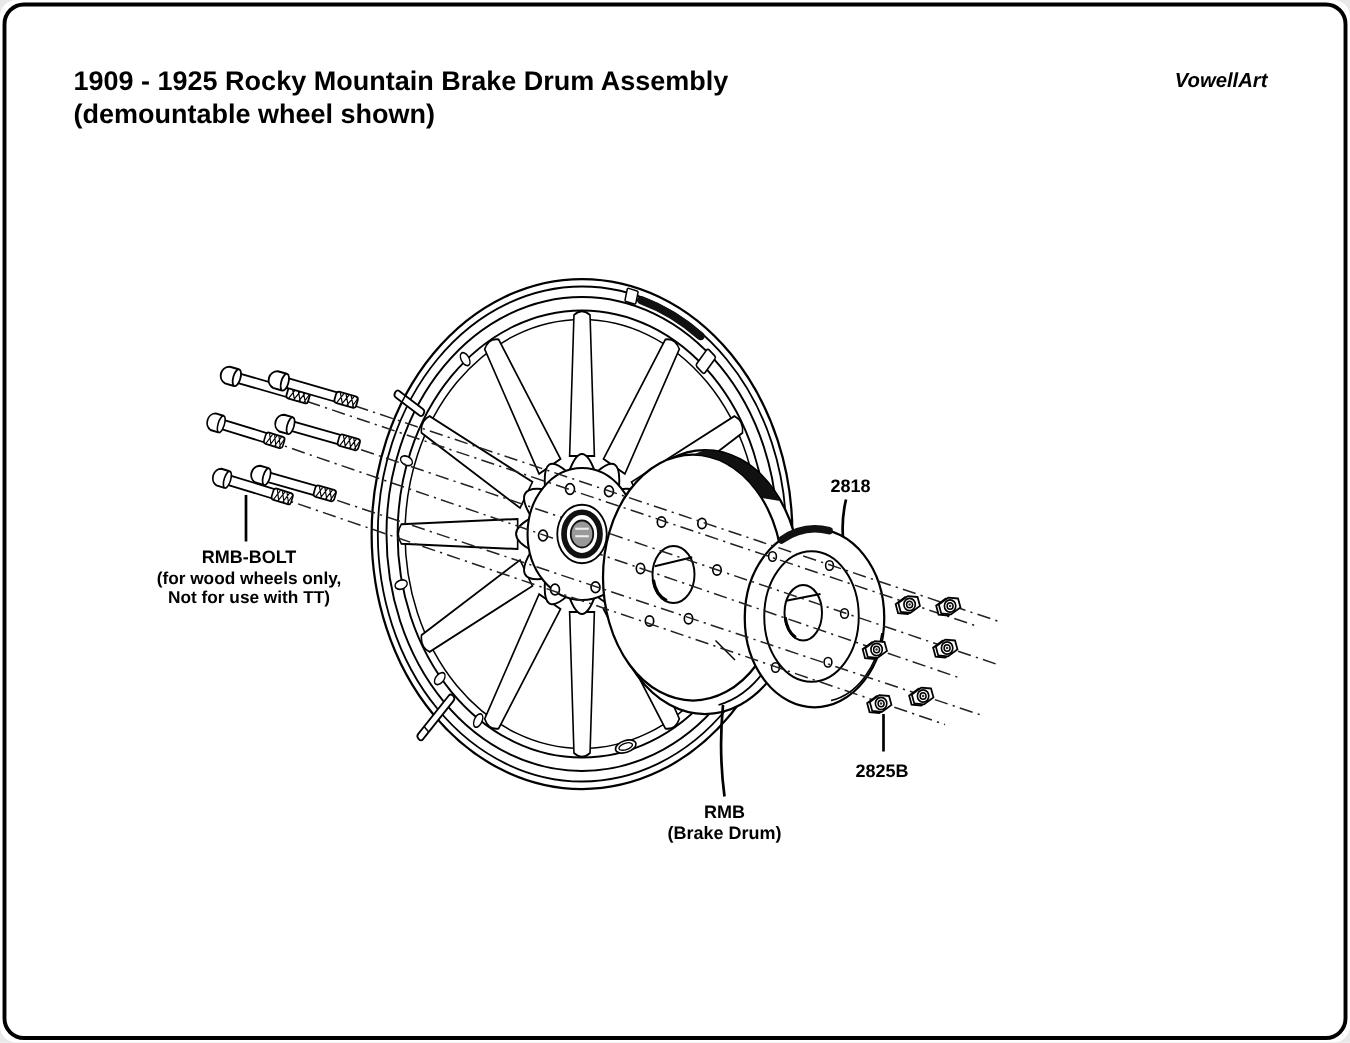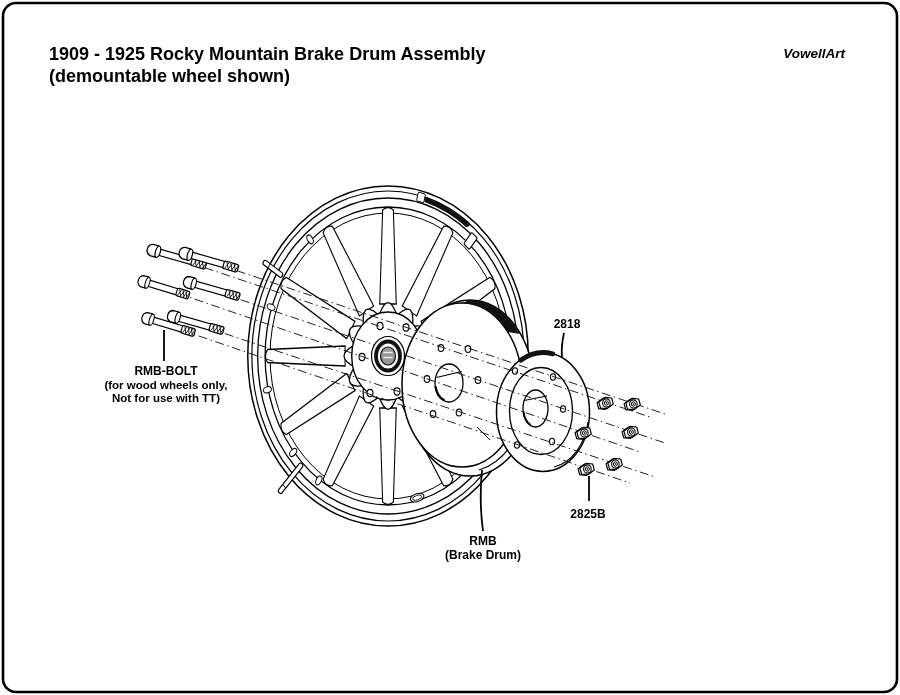--- a/index.html
+++ b/index.html
@@ -1,17 +1,17 @@
 <!DOCTYPE html>
 <html><head>
 <meta charset="utf-8">
 <style>
   html,body{margin:0;padding:0;background:#e8e8e8;}
   .page{position:relative;width:900px;height:695px;background:#ffffff;overflow:hidden;
-        font-family:"Liberation Sans","DejaVu Sans",sans-serif;}
+        font-family:"Liberation Sans","DejaVu Sans",sans-serif;border-radius:11px;}
   .page svg{position:absolute;left:0;top:0;}
   .lineart *{vector-effect:non-scaling-stroke;}
   text{fill:#000;}
   .title{font-size:18px;font-weight:bold;}
   .credit{font-size:13.5px;font-weight:bold;font-style:italic;}
   .part-label{font-size:12px;font-weight:bold;text-anchor:middle;}
   .part-sub{font-size:11.5px;font-weight:bold;text-anchor:middle;}
 </style>
 </head>
 <body>

